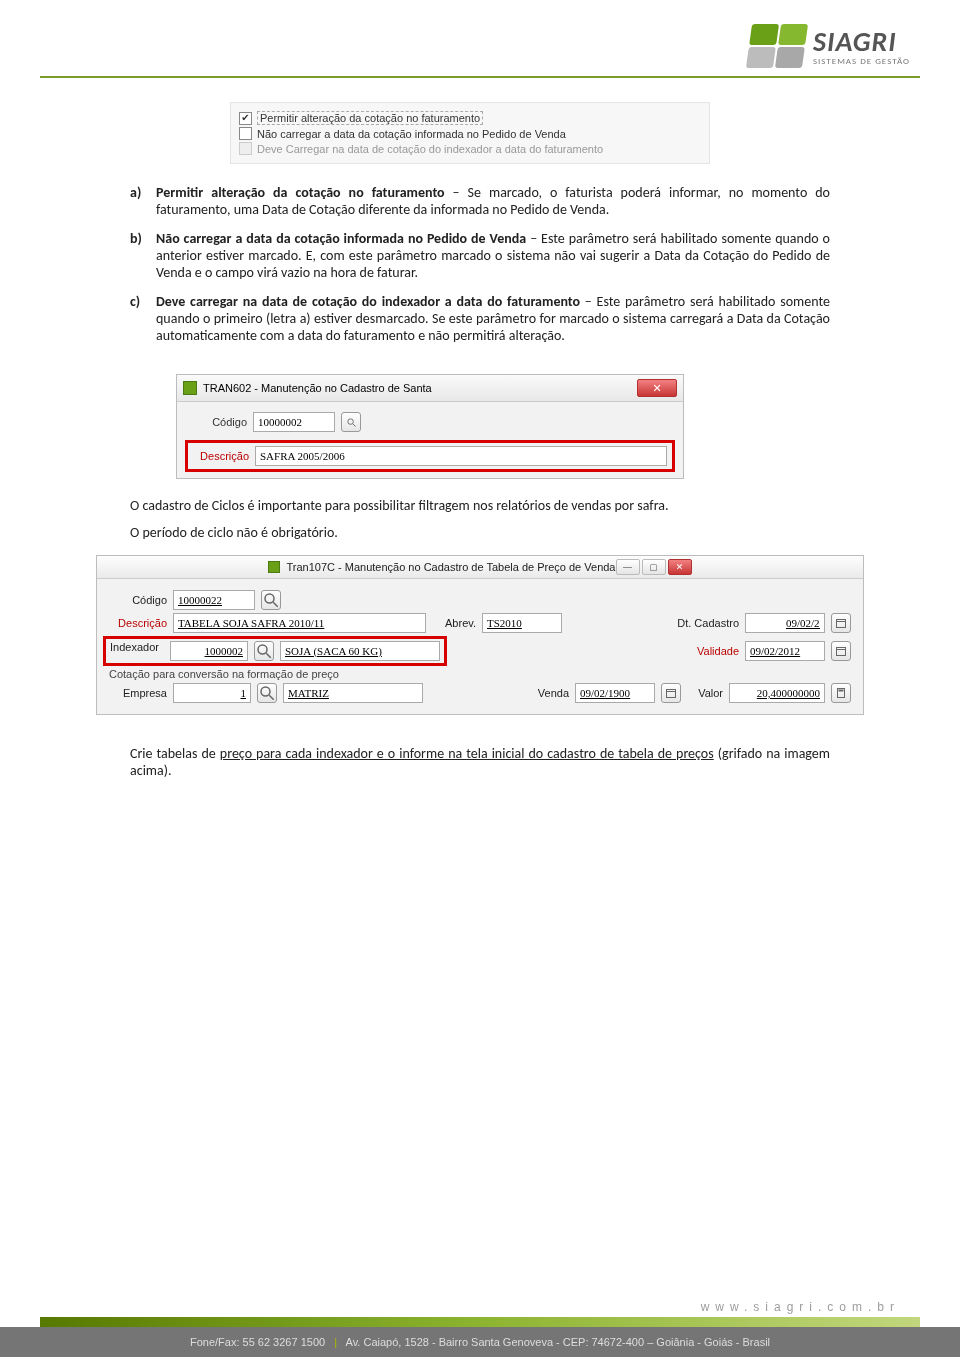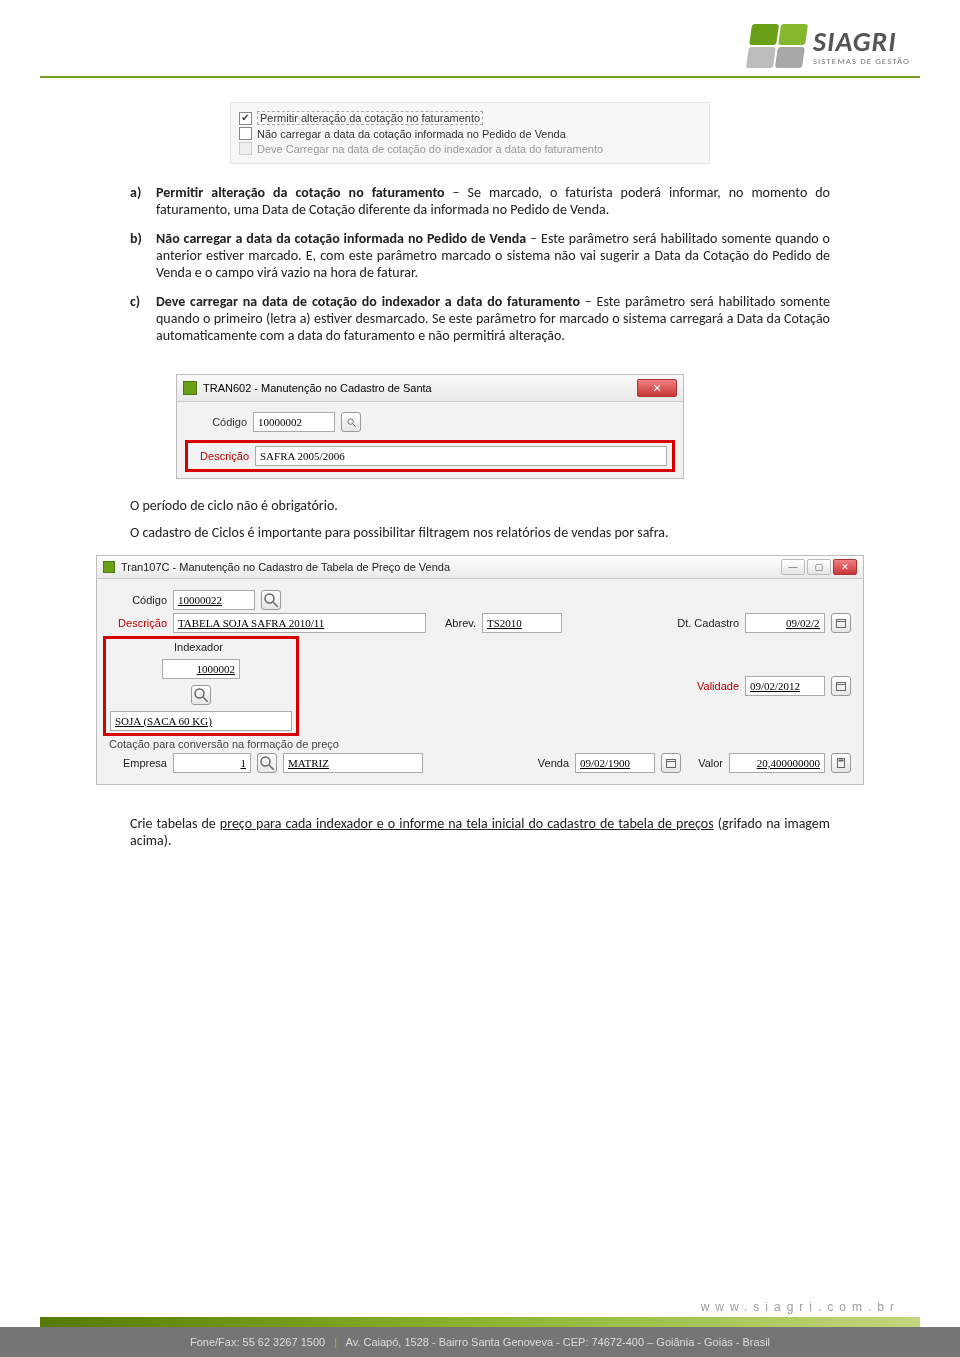--- a/index.html
+++ b/index.html
@@ -133,34 +133,34 @@
     font-family: Tahoma, sans-serif;
     font-size: 11px;
     color: #222;
     border: 1px solid #bdbdbd;
     background:#f2f2f2;
   }
   .win2 .titlebar {
     background: linear-gradient(#fdfdfd,#eaeaea);
     border-bottom:1px solid #ccc;
     padding: 3px 6px;
-    display:flex; justify-content:space-between; align-items:center;
+    display:flex; justify-content:center; align-items:center;
   }
   .win2 .tbtns { display:flex; gap:2px;}
   .win2 .tbtn { width:24px; height:16px; border:1px solid #bbb; background:linear-gradient(#fff,#e5e5e5); font-size:9px; line-height:14px; text-align:center; color:#555; border-radius:2px;}
   .win2 .tbtn.close { border-color:#b13030; background:linear-gradient(#f28080,#c83636); color:#fff;}
   .win2 .body { padding: 8px 12px; }
   .win2 .row { display:flex; align-items:center; gap:6px; margin:3px 0; }
   .win2 .lbl { text-align:right; color:#222;}
   .win2 .lbl.red { color:#b00;}
   .win2 input[type=text]{
     border:1px solid #aaa; background:#fff; font: 11px Tahoma; padding:3px 4px;text-decoration:underline;
   }
   .mini-btn { width:20px; height:20px; border:1px solid #999; background:linear-gradient(#fff,#e6e6e6); border-radius:3px; display:flex; align-items:center; justify-content:center;}
-  .redbox { border:3px solid #d60000; padding:2px 4px; display:flex; align-items:center; gap:6px; margin:0 0 0 -6px;flex-direction:column;}
+  .redbox { border:3px solid #d60000; padding:2px 4px; display:flex; align-items:flex-start; gap:6px; margin:0 0 0 -6px;}
   .spacer { flex:1; }
   .win2 .groupline { color:#444; font-size:11px; }
 
   .cal-icon svg, .calc-icon svg { width:12px; height:12px; }
 
   
   .footer-area {
     position: absolute;
     left: 0; right: 0; bottom: 0;
   }
@@ -244,22 +244,22 @@
               </svg>
         </span>
       </div>
       <div class="desc-row">
         <span class="lbl red" style="width:56px">Descrição</span>
         <input type="text" value="SAFRA 2005/2006" style="">
       </div>
     </div>
   </div>
 
+  <p class="para">O cadastro de Ciclos é importante para possibilitar filtragem nos relatórios de vendas por safra.</p>
   <p class="para">O período de ciclo não é obrigatório.</p>
-  <p class="para">O cadastro de Ciclos é importante para possibilitar filtragem nos relatórios de vendas por safra.</p>
 
 
   <div class="win2">
     <div class="titlebar">
       <div class="title" style="display:flex;align-items:center;gap:6px;">
         <span class="wico" style="width:12px;height:12px;background:#6aa017;border:1px solid #4d7a10;"></span>
         <span>Tran107C - Manutenção no Cadastro de Tabela de Preço de Venda</span>
       </div>
       <div class="tbtns">
         <div class="tbtn">—</div>
@@ -298,21 +298,21 @@
       <div class="row" style="margin:2px 0;">
         <div class="redbox">
           <span class="lbl" style="width:54px;text-align:left;">Indexador</span>
           <input type="text" style="width: 78px; text-align: right;" value="1000002">
           <span class="mini-btn">
             <svg viewBox="0 0 24 24">
                   <circle cx="10" cy="10" r="6" fill="none" stroke="#666" stroke-width="2"></circle>
                   <line x1="15" y1="15" x2="21" y2="21" stroke="#666" stroke-width="2"></line>
                 </svg>
           </span>
-          <input type="text" style="width: 182px;" value="SOJA (SACA 60 KG)">
+          <input type="text" style="width: 160px;" value="SOJA (SACA 60 KG)">
         </div>
         <span class="spacer"></span>
         <span class="lbl red" style="width:72px">Validade</span>
         <input type="text" style="width: 80px;" value="09/02/2012">
         <span class="mini-btn cal-icon">
           <svg viewBox="0 0 24 24">
                 <rect x="3" y="5" width="18" height="16" fill="none" stroke="#666" stroke-width="2"></rect>
                 <line x1="3" y1="9" x2="21" y2="9" stroke="#666" stroke-width="2"></line>
               </svg>
         </span>

